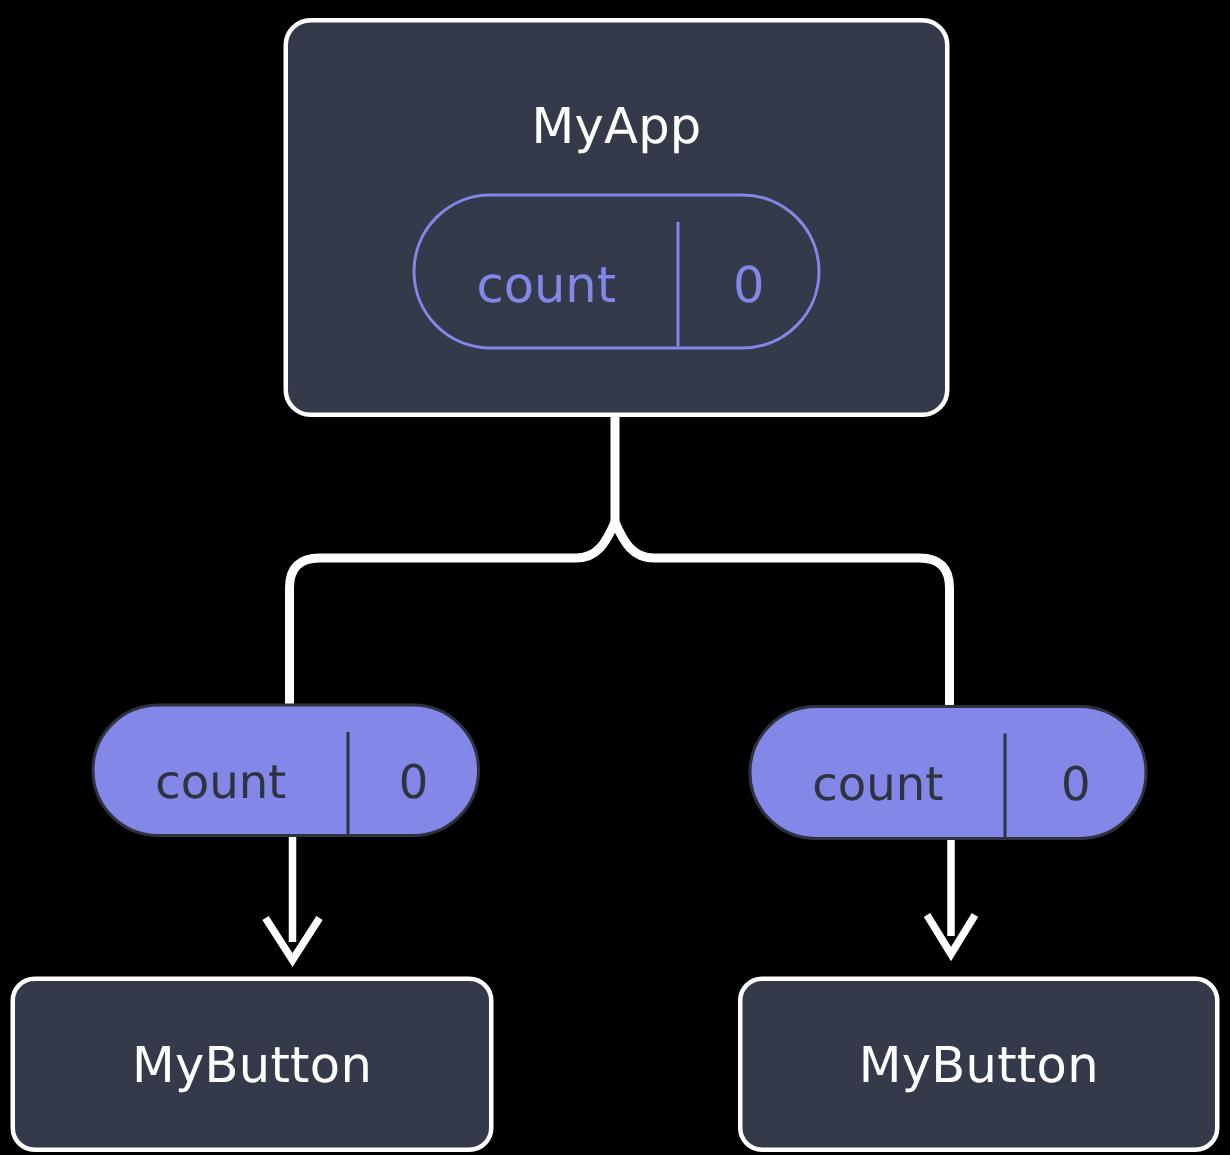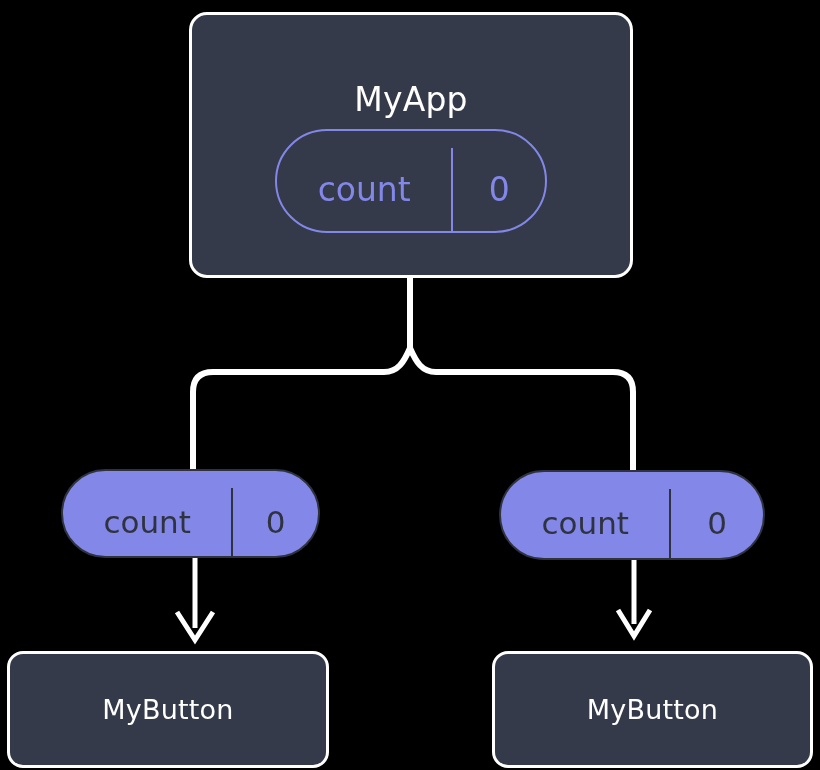--- a/index.html
+++ b/index.html
@@ -51,41 +51,41 @@
   
   #node-myapp {
     left: 189px;
     top: 12px;
     width: 444px;
     height: 266px;
     border-radius: 18px;
     justify-content: flex-start;
   }
   #node-myapp .component-title {
-    margin-top: 68px;
+    margin-top: 52px;
   }
 
   
   .leaf-box {
     justify-content: center;
   }
   #node-mybutton-left {
     left: 7px;
     top: 651px;
     width: 322px;
     height: 117px;
   }
   #node-mybutton-right {
     left: 492px;
     top: 651px;
     width: 321px;
     height: 117px;
   }
   .leaf-box .component-title {
-    font-size: 27px;
+    font-size: 33px;
   }
 
   
   .state-pill {
     position: absolute;
     box-sizing: border-box;
     display: flex;
     align-items: stretch;
     border-radius: 999px;
     overflow: hidden;

